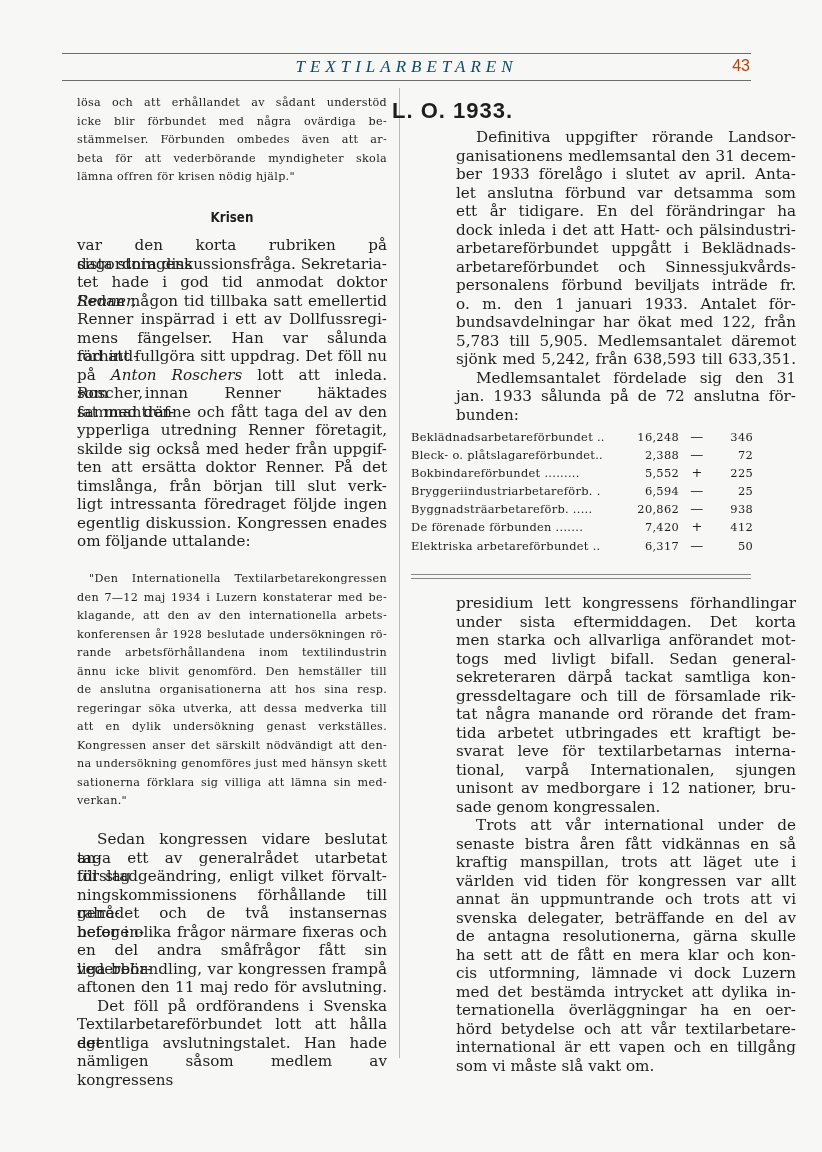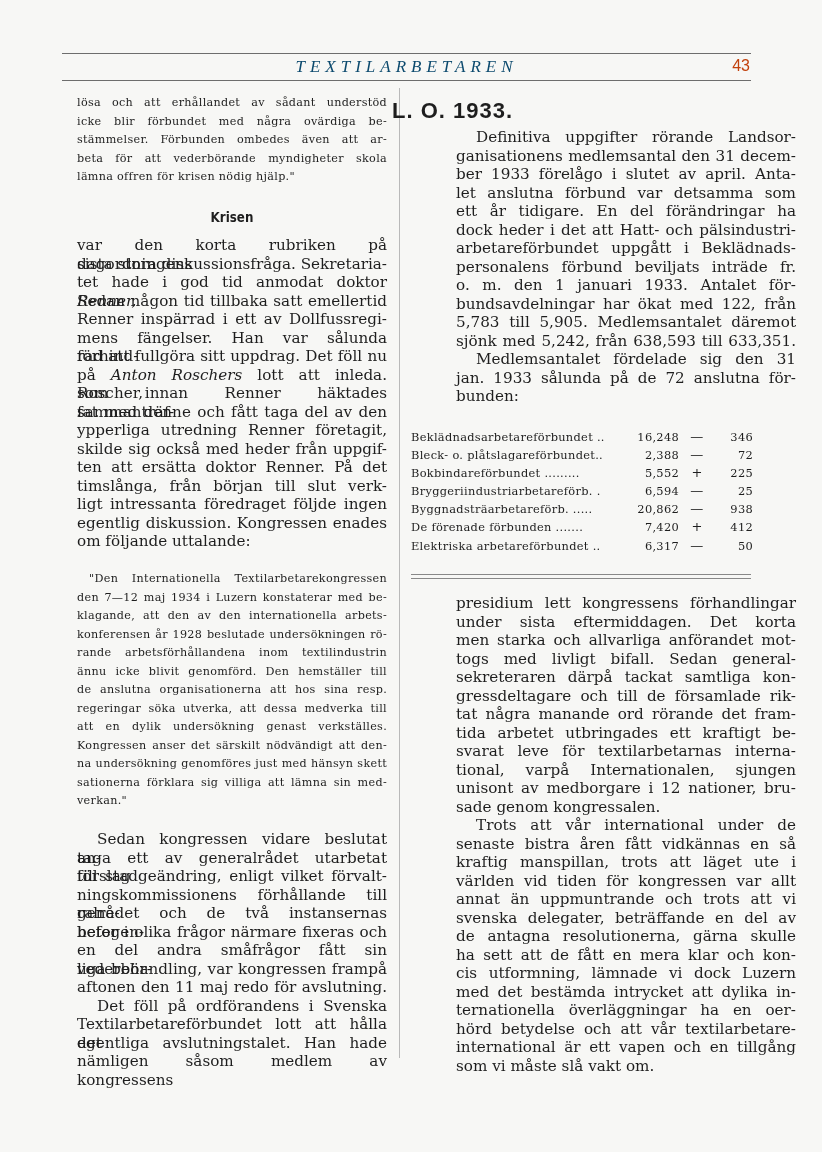--- a/index.html
+++ b/index.html
@@ -121,22 +121,23 @@
 </div>
 
 <div class="heading-lo">L. O. 1933.</div>
 
 <div class="col right body" style="top:128px">
   <span class="jl indent">Definitiva uppgifter rörande Landsor-</span>
   <span class="jl">ganisationens medlemsantal den 31 decem-</span>
   <span class="jl">ber 1933 förelågo i slutet av april. Anta-</span>
   <span class="jl">let anslutna förbund var detsamma som</span>
   <span class="jl">ett år tidigare. En del förändringar ha</span>
-  <span class="jl">dock heder i det att Hatt- och pälsindustri-</span>
+  <span class="jl">dock inleda i det att Hatt- och pälsindustri-</span>
   <span class="jl">arbetareförbundet uppgått i Beklädnads-</span>
+  <span class="jl">arbetareförbundet och Sinnessjukvårds-</span>
   <span class="jl">personalens förbund beviljats inträde fr.</span>
   <span class="jl">o. m. den 1 januari 1933. Antalet för-</span>
   <span class="jl">bundsavdelningar har ökat med 122, från</span>
   <span class="jl">5,783 till 5,905. Medlemsantalet däremot</span>
   <span class="jl">sjönk med 5,242, från 638,593 till 633,351.</span>
   <span class="jl indent">Medlemsantalet fördelade sig den 31</span>
   <span class="jl">jan. 1933 sålunda på de 72 anslutna för-</span>
   <span class="jl last">bunden:</span>
 </div>
 

